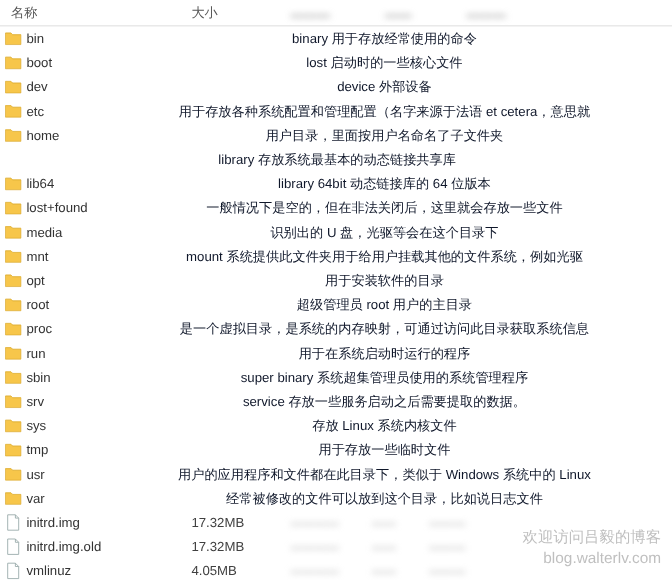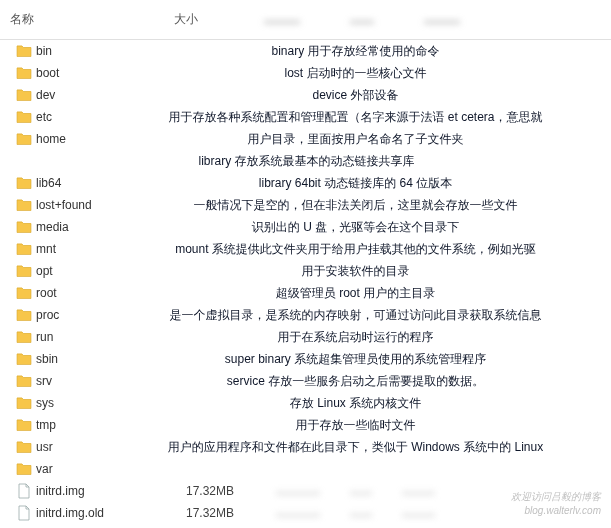--- a/index.html
+++ b/index.html
@@ -9,21 +9,21 @@
   background: #fff;
   color: #333;
   width: 611px;
   height: 528px;
   overflow: hidden;
   position: relative;
 }
 .header {
   display: flex;
   border-bottom: 1px solid #e0e0e0;
-  height: 40px;
+  height: 24px;
   align-items: center;
   padding: 0 4px;
   color: #555;
 }
 .col-name-h { width: 170px; padding-left: 6px; }
 .col-size-h { width: 90px; text-align: left; }
 .col-rest-h { flex: 1; filter: blur(3px); display: flex; gap: 50px; color:#888; }
 .col-rest-h span { opacity:.4 }
 .list { }
 .row {
@@ -39,21 +39,20 @@
   display: inline-flex;
   align-items: center;
   justify-content: center;
 }
 .name-cell {
   width: 86px;
   display: flex;
   align-items: center;
   color: #333;
   white-space: nowrap;
-  margin-left: 12px;
 }
 .desc-cell {
   flex: 1;
   white-space: nowrap;
   overflow: hidden;
   color: #0f172a;
   padding-left: 2px;
   text-align: center;
 }
 .size-cell {
@@ -69,24 +68,23 @@
   font-size: 11px;
   display: flex;
   gap: 30px;
 }
 .blurred-cols span { opacity:.35 }
 .watermark {
   position: absolute;
   right: 10px;
   bottom: 10px;
   color: #b0b0b0;
-  font-size: 10px;
+  font-size: 14px;
   text-align: right;
   line-height: 1.4;
-  font-style: italic;
   opacity: .8;
 }
 svg { display:block }
 </style>
 </head>
 <body>
 
 <div class="header">
   <div class="col-name-h">名称</div>
   <div class="col-size-h">大小</div>
@@ -320,20 +318,21 @@
     <div class="row">
       <div class="name-cell">
         <span class="icon">
           <svg width="16" height="16" viewBox="0 0 16 16">
             <path d="M1 3 h5 l1.5 1.5 H15 v9 H1 z" fill="#f7c64a" stroke="#d9a82f" stroke-width=".6"></path>
             <path d="M1 3 h5 l1.5 1.5 H15" fill="none" stroke="#e8b93f" stroke-width=".5"></path>
           </svg>
         </span>
         <span>var</span>
       </div>
+      <div class="desc-cell">经常被修改的文件可以放到这个目录，比如说日志文件</div>
     </div>
     <div class="row">
       <div class="name-cell" style="width:170px">
         <span class="icon">
           <svg width="16" height="16" viewBox="0 0 16 16">
             <path d="M3 1 h7 l3 3 v11 H3 z" fill="#fff" stroke="#9aa" stroke-width=".8"></path>
             <path d="M10 1 v3 h3" fill="none" stroke="#9aa" stroke-width=".8"></path>
           </svg>
         </span>
         <span>initrd.img</span>
@@ -356,20 +355,29 @@
         <span>initrd.img.old</span>
       </div>
       <div class="size-cell">17.32MB</div>
       <div class="blurred-cols">
         <span>▬▬▬▬</span>
         <span>▬▬</span>
         <span>▬▬▬</span>
       </div>
     </div>
     <div class="row">
+      <div class="name-cell" style="width:170px">
+        <span class="icon">
+          <svg width="16" height="16" viewBox="0 0 16 16">
+            <path d="M3 1 h7 l3 3 v11 H3 z" fill="#fff" stroke="#9aa" stroke-width=".8"></path>
+            <path d="M10 1 v3 h3" fill="none" stroke="#9aa" stroke-width=".8"></path>
+          </svg>
+        </span>
+        <span>vmlinuz</span>
+      </div>
       <div class="size-cell">4.05MB</div>
       <div class="blurred-cols">
         <span>▬▬▬▬</span>
         <span>▬▬</span>
         <span>▬▬▬</span>
       </div>
     </div>
   </div>
 
 <div class="watermark">

